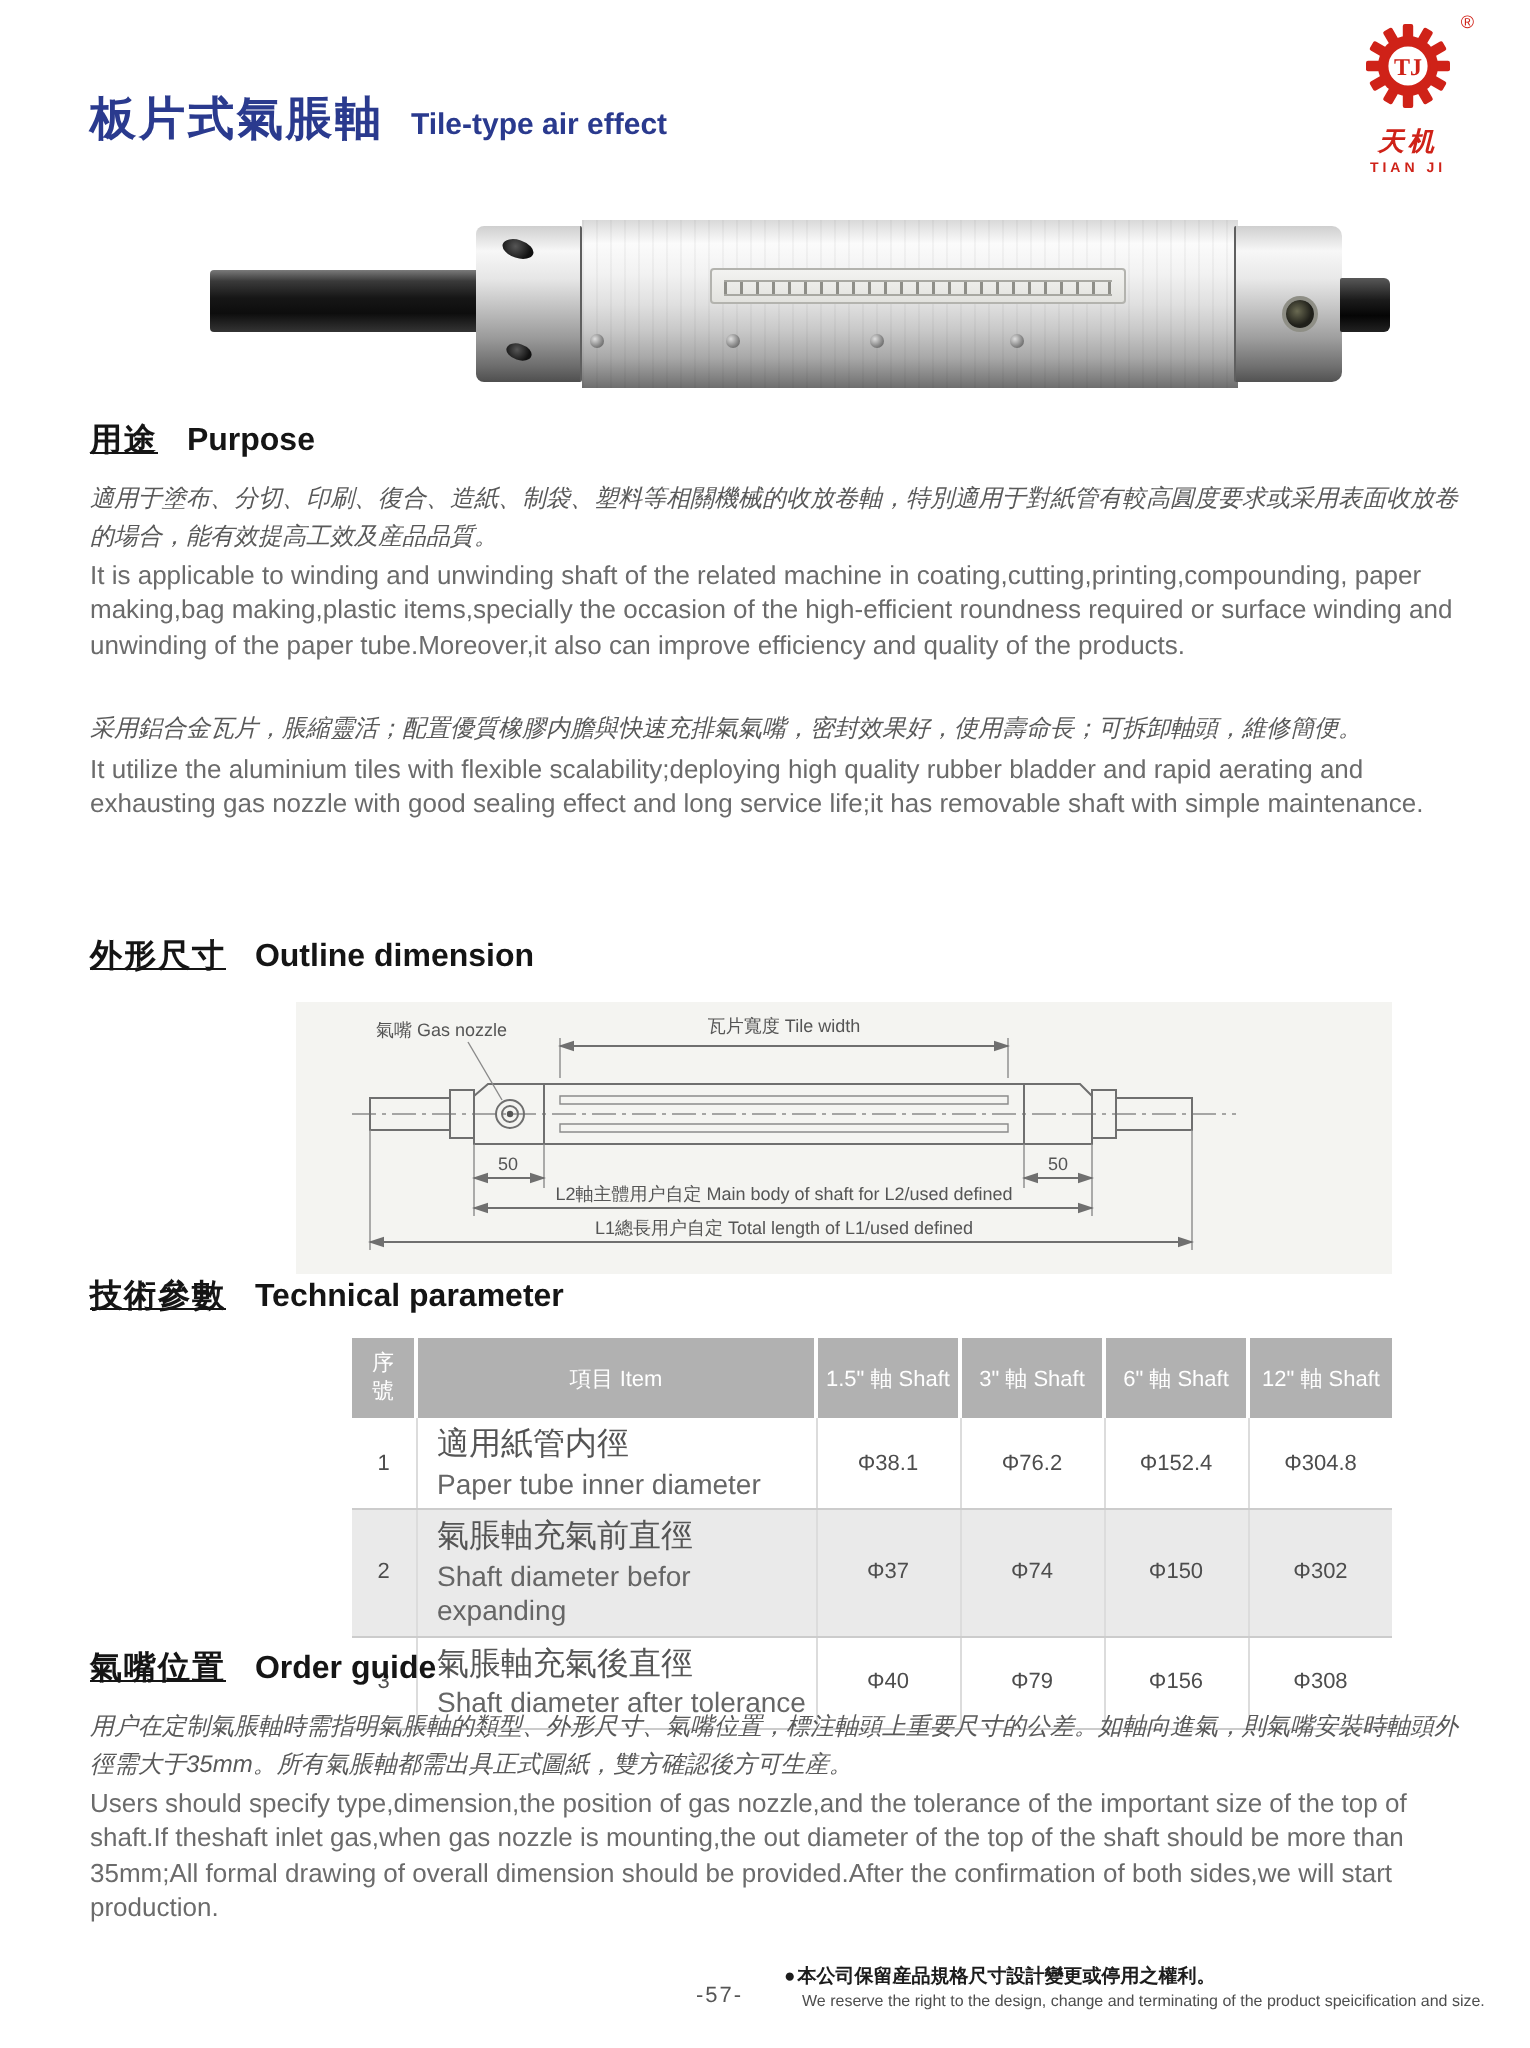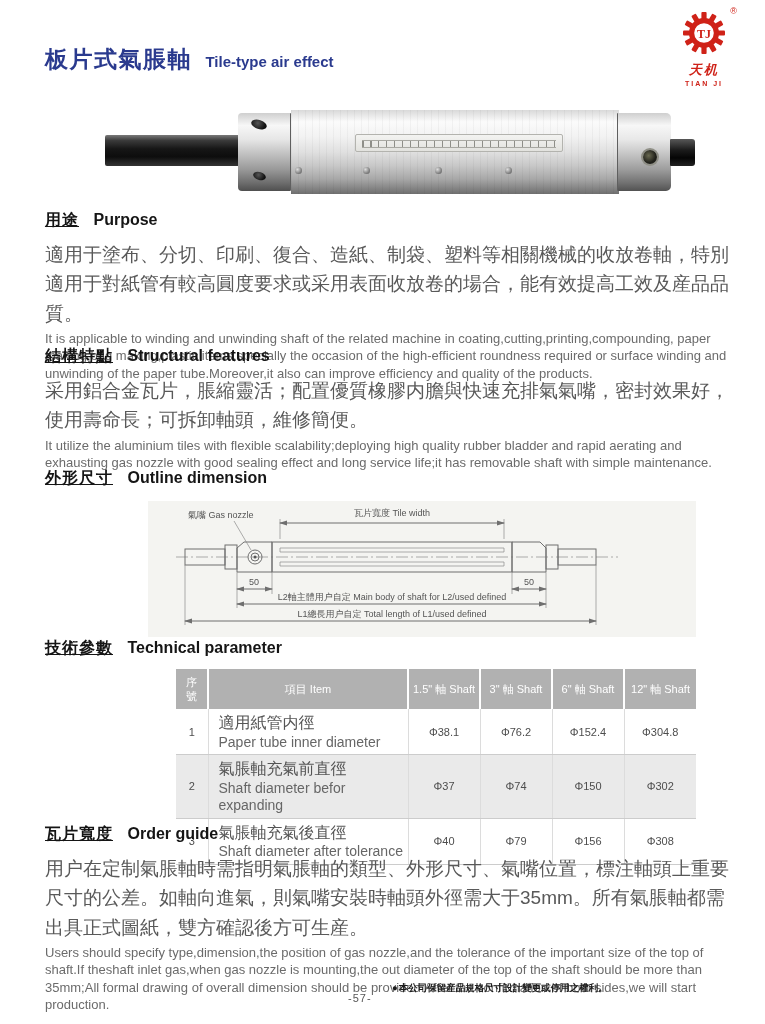--- a/index.html
+++ b/index.html
@@ -69,21 +69,21 @@
   .photo .nozzle {
     position:absolute; left:565px; top:33px; width:25px; height:27px; border-radius:1px 3px 3px 1px;
     background:linear-gradient(180deg,#585858 0%,#1c1c1c 40%,#050505 70%,#222 100%);
   }
 
   
   .section { position:absolute; left:45px; width:692px; }
   .sec-heading { font-size:16px; font-weight:bold; color:#151515; }
   .sec-heading .h-zh { letter-spacing:1px;text-decoration:underline; }
   .sec-heading .h-en { margin-left:10px; }
-  .para-zh { margin-top:9px; font-size:19px; line-height:1.55; color:#595959; }
+  .para-zh { margin-top:9px; font-size:12px; line-height:1.55; color:#595959;font-style:italic; }
   .para-en { margin-top:2px; font-size:13px; line-height:1.32; color:#6b6b6b; }
 
   .sec-purpose  { top:210px; }
   .sec-features { top:346px; }
   .sec-outline  { top:468px; }
   .sec-params   { top:638px; }
   .sec-order    { top:824px; }
 
   
   .drawing-box { margin:12px 0 0 103px; width:548px; height:136px; background:#f4f4f1; }
@@ -178,24 +178,20 @@
   <div class="section sec-purpose">
     <div class="sec-heading">
       <span class="h-zh">用途</span>
       <span class="h-en">Purpose</span>
     </div>
     <div class="para-zh">適用于塗布、分切、印刷、復合、造紙、制袋、塑料等相關機械的收放卷軸，特別適用于對紙管有較高圓度要求或采用表面收放卷的場合，能有效提高工效及産品品質。</div>
     <div class="para-en">It is applicable to winding and unwinding shaft of the related machine in coating,cutting,printing,compounding, paper making,bag making,plastic items,specially the occasion of the high-efficient roundness required or surface winding and unwinding of the paper tube.Moreover,it also can improve efficiency and quality of the products.</div>
   </div>
 
   <div class="section sec-features">
-    <div class="sec-heading">
-      <span class="h-zh">結構特點</span>
-      <span class="h-en">Structural features</span>
-    </div>
     <div class="para-zh">采用鋁合金瓦片，脹縮靈活；配置優質橡膠内膽與快速充排氣氣嘴，密封效果好，使用壽命長；可拆卸軸頭，維修簡便。</div>
     <div class="para-en">It utilize the aluminium tiles with flexible scalability;deploying high quality rubber bladder and rapid aerating and exhausting gas nozzle with good sealing effect and long service life;it has removable shaft with simple maintenance.</div>
   </div>
 
   <div class="section sec-outline">
     <div class="sec-heading">
       <span class="h-zh">外形尺寸</span>
       <span class="h-en">Outline dimension</span>
     </div>
     <div class="drawing-box">
@@ -312,27 +308,28 @@
           <td>Φ79</td>
           <td>Φ156</td>
           <td>Φ308</td>
         </tr>
       </tbody>
     </table>
   </div>
 
   <div class="section sec-order">
     <div class="sec-heading">
-      <span class="h-zh">瓦片寬度</span>
+      <span class="h-zh">氣嘴位置</span>
       <span class="h-en">Order guide</span>
     </div>
     <div class="para-zh">用户在定制氣脹軸時需指明氣脹軸的類型、外形尺寸、氣嘴位置，標注軸頭上重要尺寸的公差。如軸向進氣，則氣嘴安裝時軸頭外徑需大于35mm。所有氣脹軸都需出具正式圖紙，雙方確認後方可生産。</div>
     <div class="para-en">Users should specify type,dimension,the position of gas nozzle,and the tolerance of the important size of the top of shaft.If theshaft inlet gas,when gas nozzle is mounting,the out diameter of the top of the shaft should be more than 35mm;All formal drawing of overall dimension should be provided.After the confirmation of both sides,we will start production.</div>
   </div>
 
   <div class="page-num">-57-</div>
   <div class="footer-note">
     <div class="n-zh">
       <span class="bullet">●</span><span>本公司保留産品規格尺寸設計變更或停用之權利。</span>
     </div>
+    <div class="n-en">We reserve the right to the design, change and terminating of the product speicification and size.</div>
   </div>
 
 </div>
 
 </body></html>

